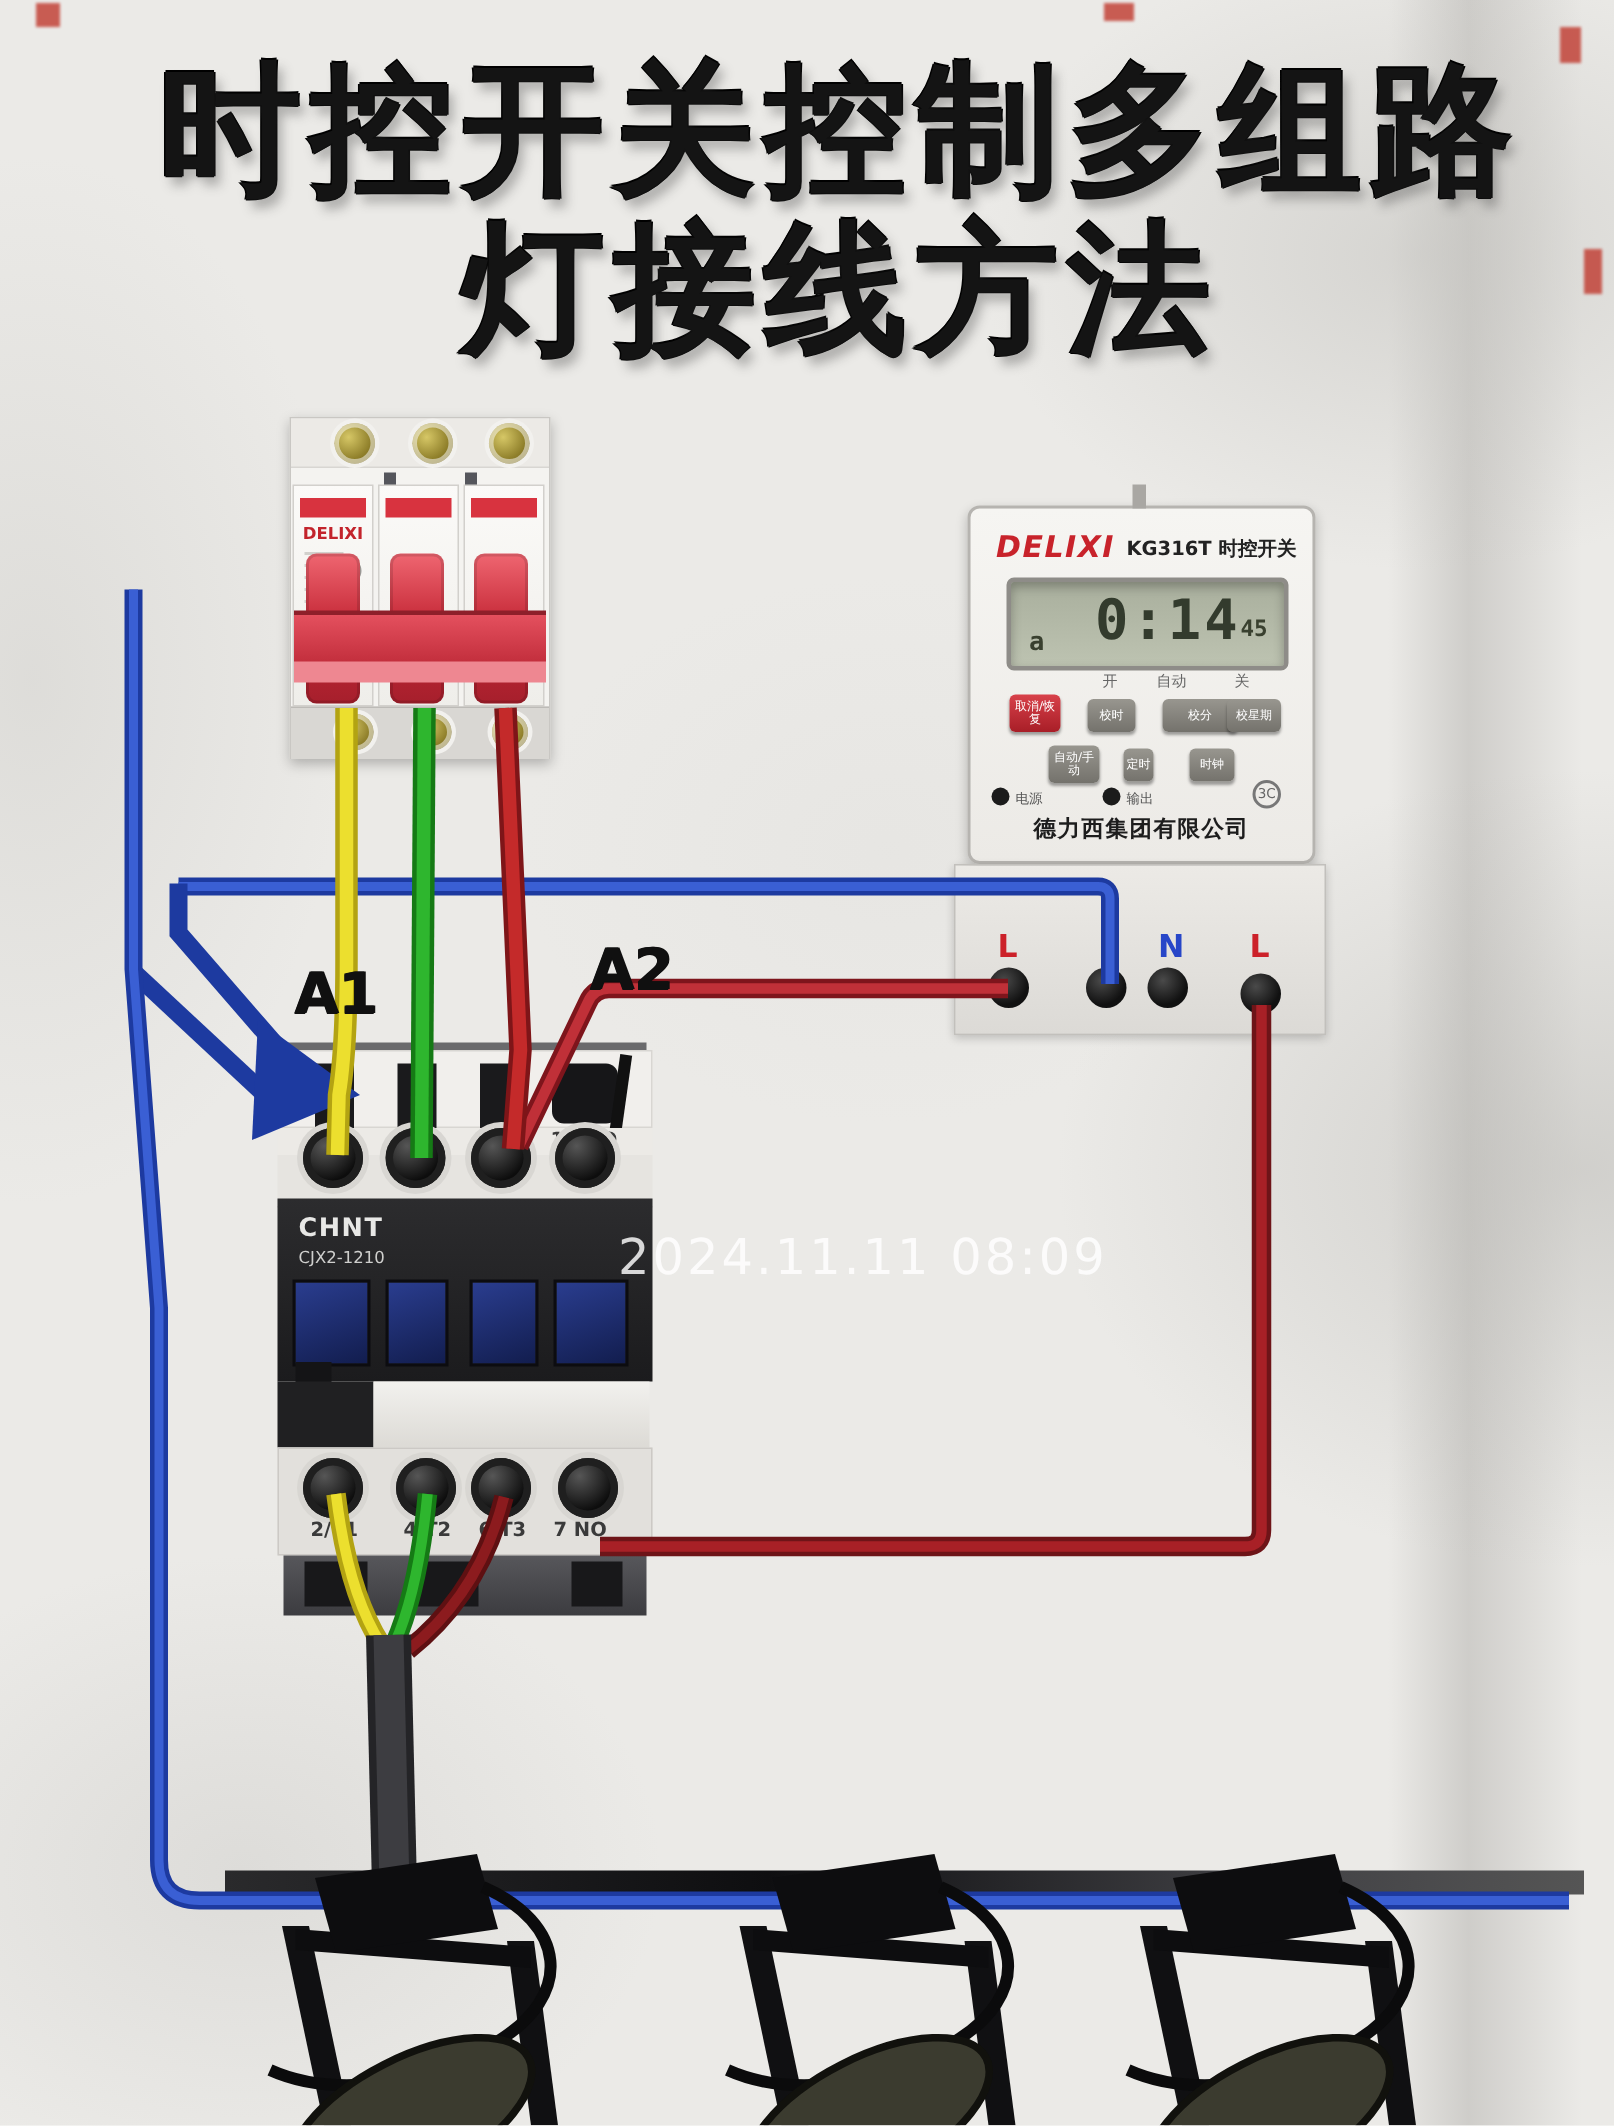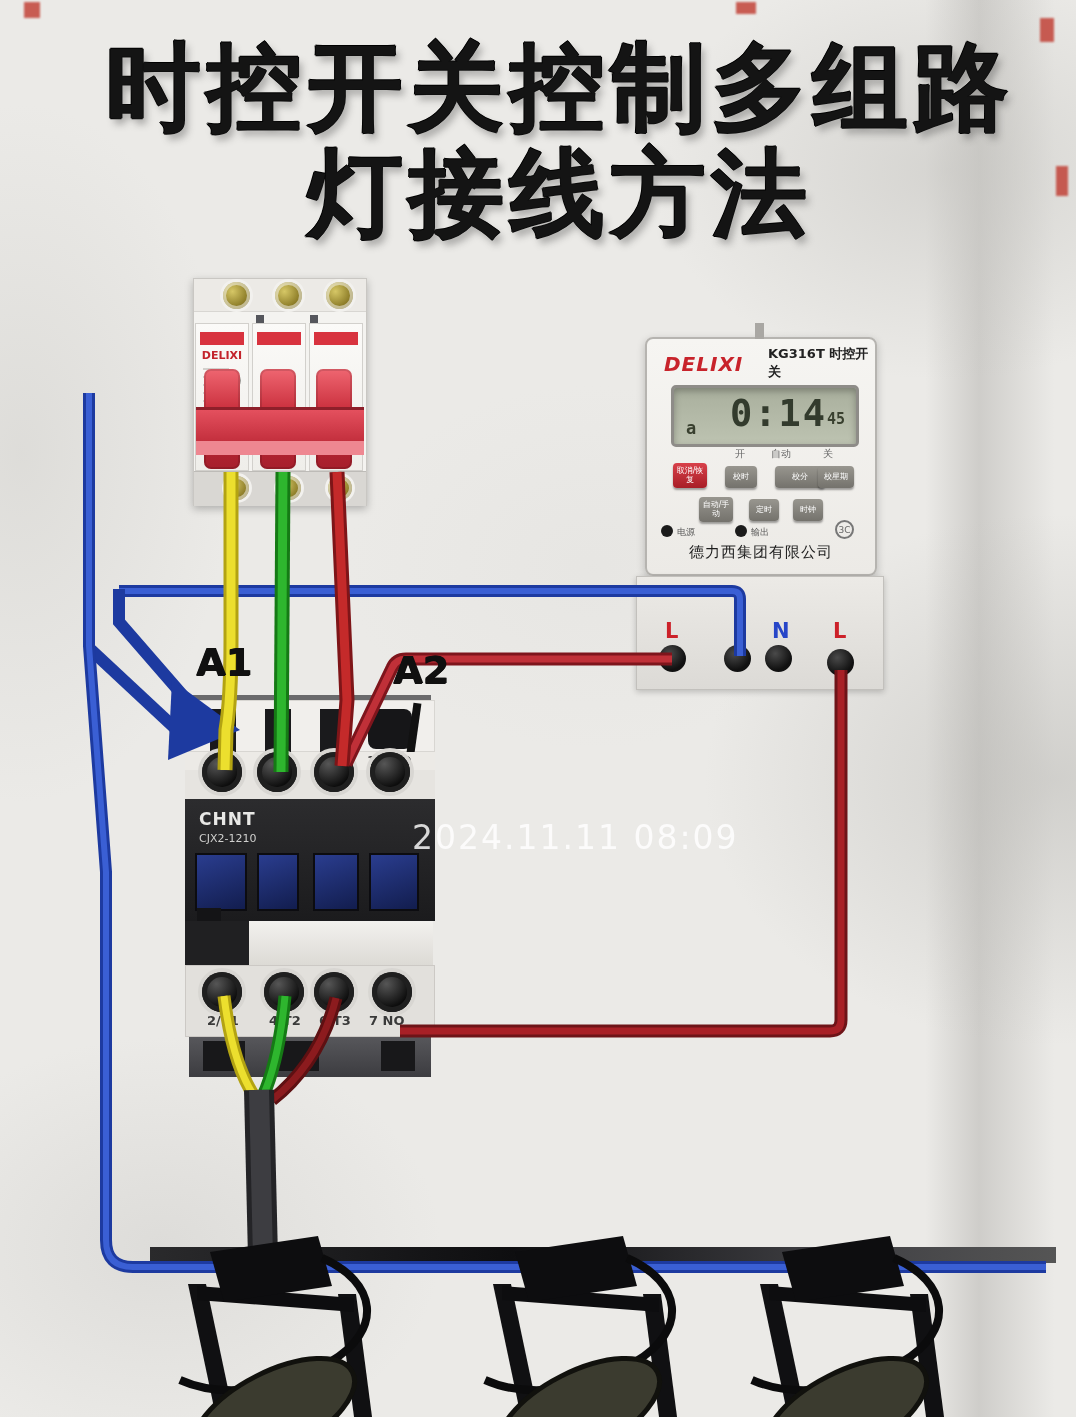--- a/index.html
+++ b/index.html
@@ -43,45 +43,45 @@
   .hlip{position:absolute;left:2px;right:2px;top:162px;height:14px;background:#ee8791;}
   .bk-bot{position:absolute;left:0;right:0;top:192px;height:34px;background:#d9d7d3;border-top:1px solid #bdbbb7;}
   .bk-bot .screw{width:24px;height:24px;top:4px;}
   .bk-bot .sc1{left:31px}.bk-bot .sc2{left:83px}.bk-bot .sc3{left:134px}
   
   .timer{position:absolute;left:645px;top:337px;width:232px;height:239px;z-index:2;
     background:linear-gradient(#f6f5f2,#eceae6);border:2px solid #b6b4b0;border-radius:8px;
     box-shadow:0 3px 8px rgba(0,0,0,.22);box-sizing:border-box;}
   .t-tab{position:absolute;left:108px;top:-16px;width:9px;height:16px;background:#a9a7a3;}
   .t-brand{position:absolute;top:13px;left:17px;font-size:20px;font-weight:bold;font-style:italic;color:#c8232b;letter-spacing:1px;}
-  .t-model{position:absolute;top:6px;left:104px;font-size:13px;font-weight:bold;color:#222;margin-left:17px;}
+  .t-model{position:absolute;top:18px;left:104px;font-size:13px;font-weight:bold;color:#222;}
   .lcd{position:absolute;left:24px;top:46px;width:182px;height:56px;border:3px solid #8e8c88;border-radius:5px;
     background:linear-gradient(#a9af9d,#bdc3b1);box-shadow:inset 0 3px 7px rgba(0,0,0,.28);}
   .lcd-mode{position:absolute;left:12px;bottom:6px;font-size:17px;font-weight:bold;color:#39402f;font-family:"DejaVu Sans Mono",monospace;}
   .lcd-time{position:absolute;left:56px;top:4px;font-size:37px;font-weight:bold;color:#333b2d;font-family:"DejaVu Sans Mono",monospace;letter-spacing:2px;}
   .lcd-sec{position:absolute;right:11px;top:22px;font-size:15px;font-weight:bold;color:#39402f;font-family:"DejaVu Sans Mono",monospace;}
   .t-mode-lbl{position:absolute;font-size:10px;color:#666;top:108px;}
   .tm1{left:88px}.tm2{left:124px}.tm3{left:176px}
   .tbtn{position:absolute;height:22px;border-radius:4px;background:linear-gradient(#98968f,#74726c);
     color:#fff;font-size:8px;line-height:1.1;display:flex;align-items:center;justify-content:center;
     text-align:center;box-shadow:0 2px 2px rgba(0,0,0,.35);padding:1px 2px;box-sizing:border-box;}
   .tb1{left:26px;top:124px;width:34px;height:25px;background:linear-gradient(#d8414a,#a81e27);}
   .tb2{left:78px;top:127px;width:32px}
   .tb3{left:128px;top:127px;width:50px}
   .tb4{left:171px;top:127px;width:36px}
   .tb5{left:52px;top:158px;width:34px;height:25px}
-  .tb6{left:102px;top:160px;width:30px}
+  .tb6{left:102px;top:160px;width:20px}
   .tb7{left:146px;top:160px;width:30px}
   .led{position:absolute;width:12px;height:12px;border-radius:50%;background:#1b1b1b;top:186px;}
   .ld1{left:14px}.ld2{left:88px}
   .led-lbl{position:absolute;top:187px;font-size:9px;color:#555;}
   .ll1{left:30px}.ll2{left:104px}
   .cc3{position:absolute;right:21px;top:181px;width:19px;height:19px;border:2px solid #777;border-radius:50%;
     font-size:9px;color:#666;display:flex;align-items:center;justify-content:center;box-sizing:border-box;}
-  .t-company{position:absolute;left:0;right:0;top:204px;text-align:center;font-size:15px;font-weight:normal;color:#1d1d1d;letter-spacing:1px;}
+  .t-company{position:absolute;left:0;right:0;top:204px;text-align:center;font-size:15px;font-weight:bold;color:#1d1d1d;letter-spacing:1px;}
   
   .t-terms{position:absolute;left:636px;top:576px;width:246px;height:112px;z-index:2;
     background:linear-gradient(#eceae6,#dcdad6);border:1px solid #c2c0bc;box-shadow:0 2px 6px rgba(0,0,0,.2);}
   .term-dot{position:absolute;top:68px;width:27px;height:27px;border-radius:50%;
     background:radial-gradient(circle at 38% 32%, #4a4a4a, #111 65%);}
   .td1{left:22px}.td2{left:87px}.td3{left:128px}.td4{left:190px;top:72px}
   .term-lbl{position:absolute;top:42px;font-size:21px;font-weight:bold;}
   .tl1{left:28px;color:#cc2129}.tl2{left:94px;color:#2746c8}.tl3{left:135px;color:#2746c8}.tl4{left:196px;color:#cc2129}
   
   .contactor{position:absolute;left:185px;top:695px;width:250px;height:382px;z-index:2;}
@@ -110,21 +110,21 @@
   .c-mid{position:absolute;top:226px;left:64px;right:2px;height:44px;background:linear-gradient(#f2f1ee,#dcdad5);}
   .c-botzone{position:absolute;top:270px;left:0;right:0;height:72px;background:#e2e0dc;border:1px solid #ccc9c5;box-sizing:border-box;}
   .cbl{position:absolute;top:318px;font-size:13px;font-weight:bold;color:#3a3a3a;white-space:nowrap;}
   .cbl1{left:22px}.cbl2{left:84px}.cbl3{left:134px}.cbl4{left:184px}
   .c-foot{position:absolute;top:342px;left:4px;right:4px;height:40px;background:linear-gradient(#57575b,#3c3c40);}
   .ftab{position:absolute;top:4px;width:42px;height:30px;background:#18181a;}
   .ft1{left:14px}.ft2{left:88px}.ft3{left:192px;width:34px}
   
   .coil-lbl{position:absolute;z-index:6;font-size:38px;font-weight:bold;color:#101010;
     text-shadow:1px 0 0 #101010,0 1px 0 #101010;}
-  .la1{left:196px;top:640px}.la2{left:393px;top:648px}
+  .la1{left:196px;top:640px}.la2{left:393px;top:624px}
   .watermark{position:absolute;left:412px;top:818px;z-index:7;font-size:33px;color:rgba(255,255,255,.82);letter-spacing:2px;}
   
   .wires{position:absolute;left:0;top:0;z-index:5;pointer-events:none;}
 </style>
 </head>
 <body>
 
 <div class="stage">
 
   <div class="title">

